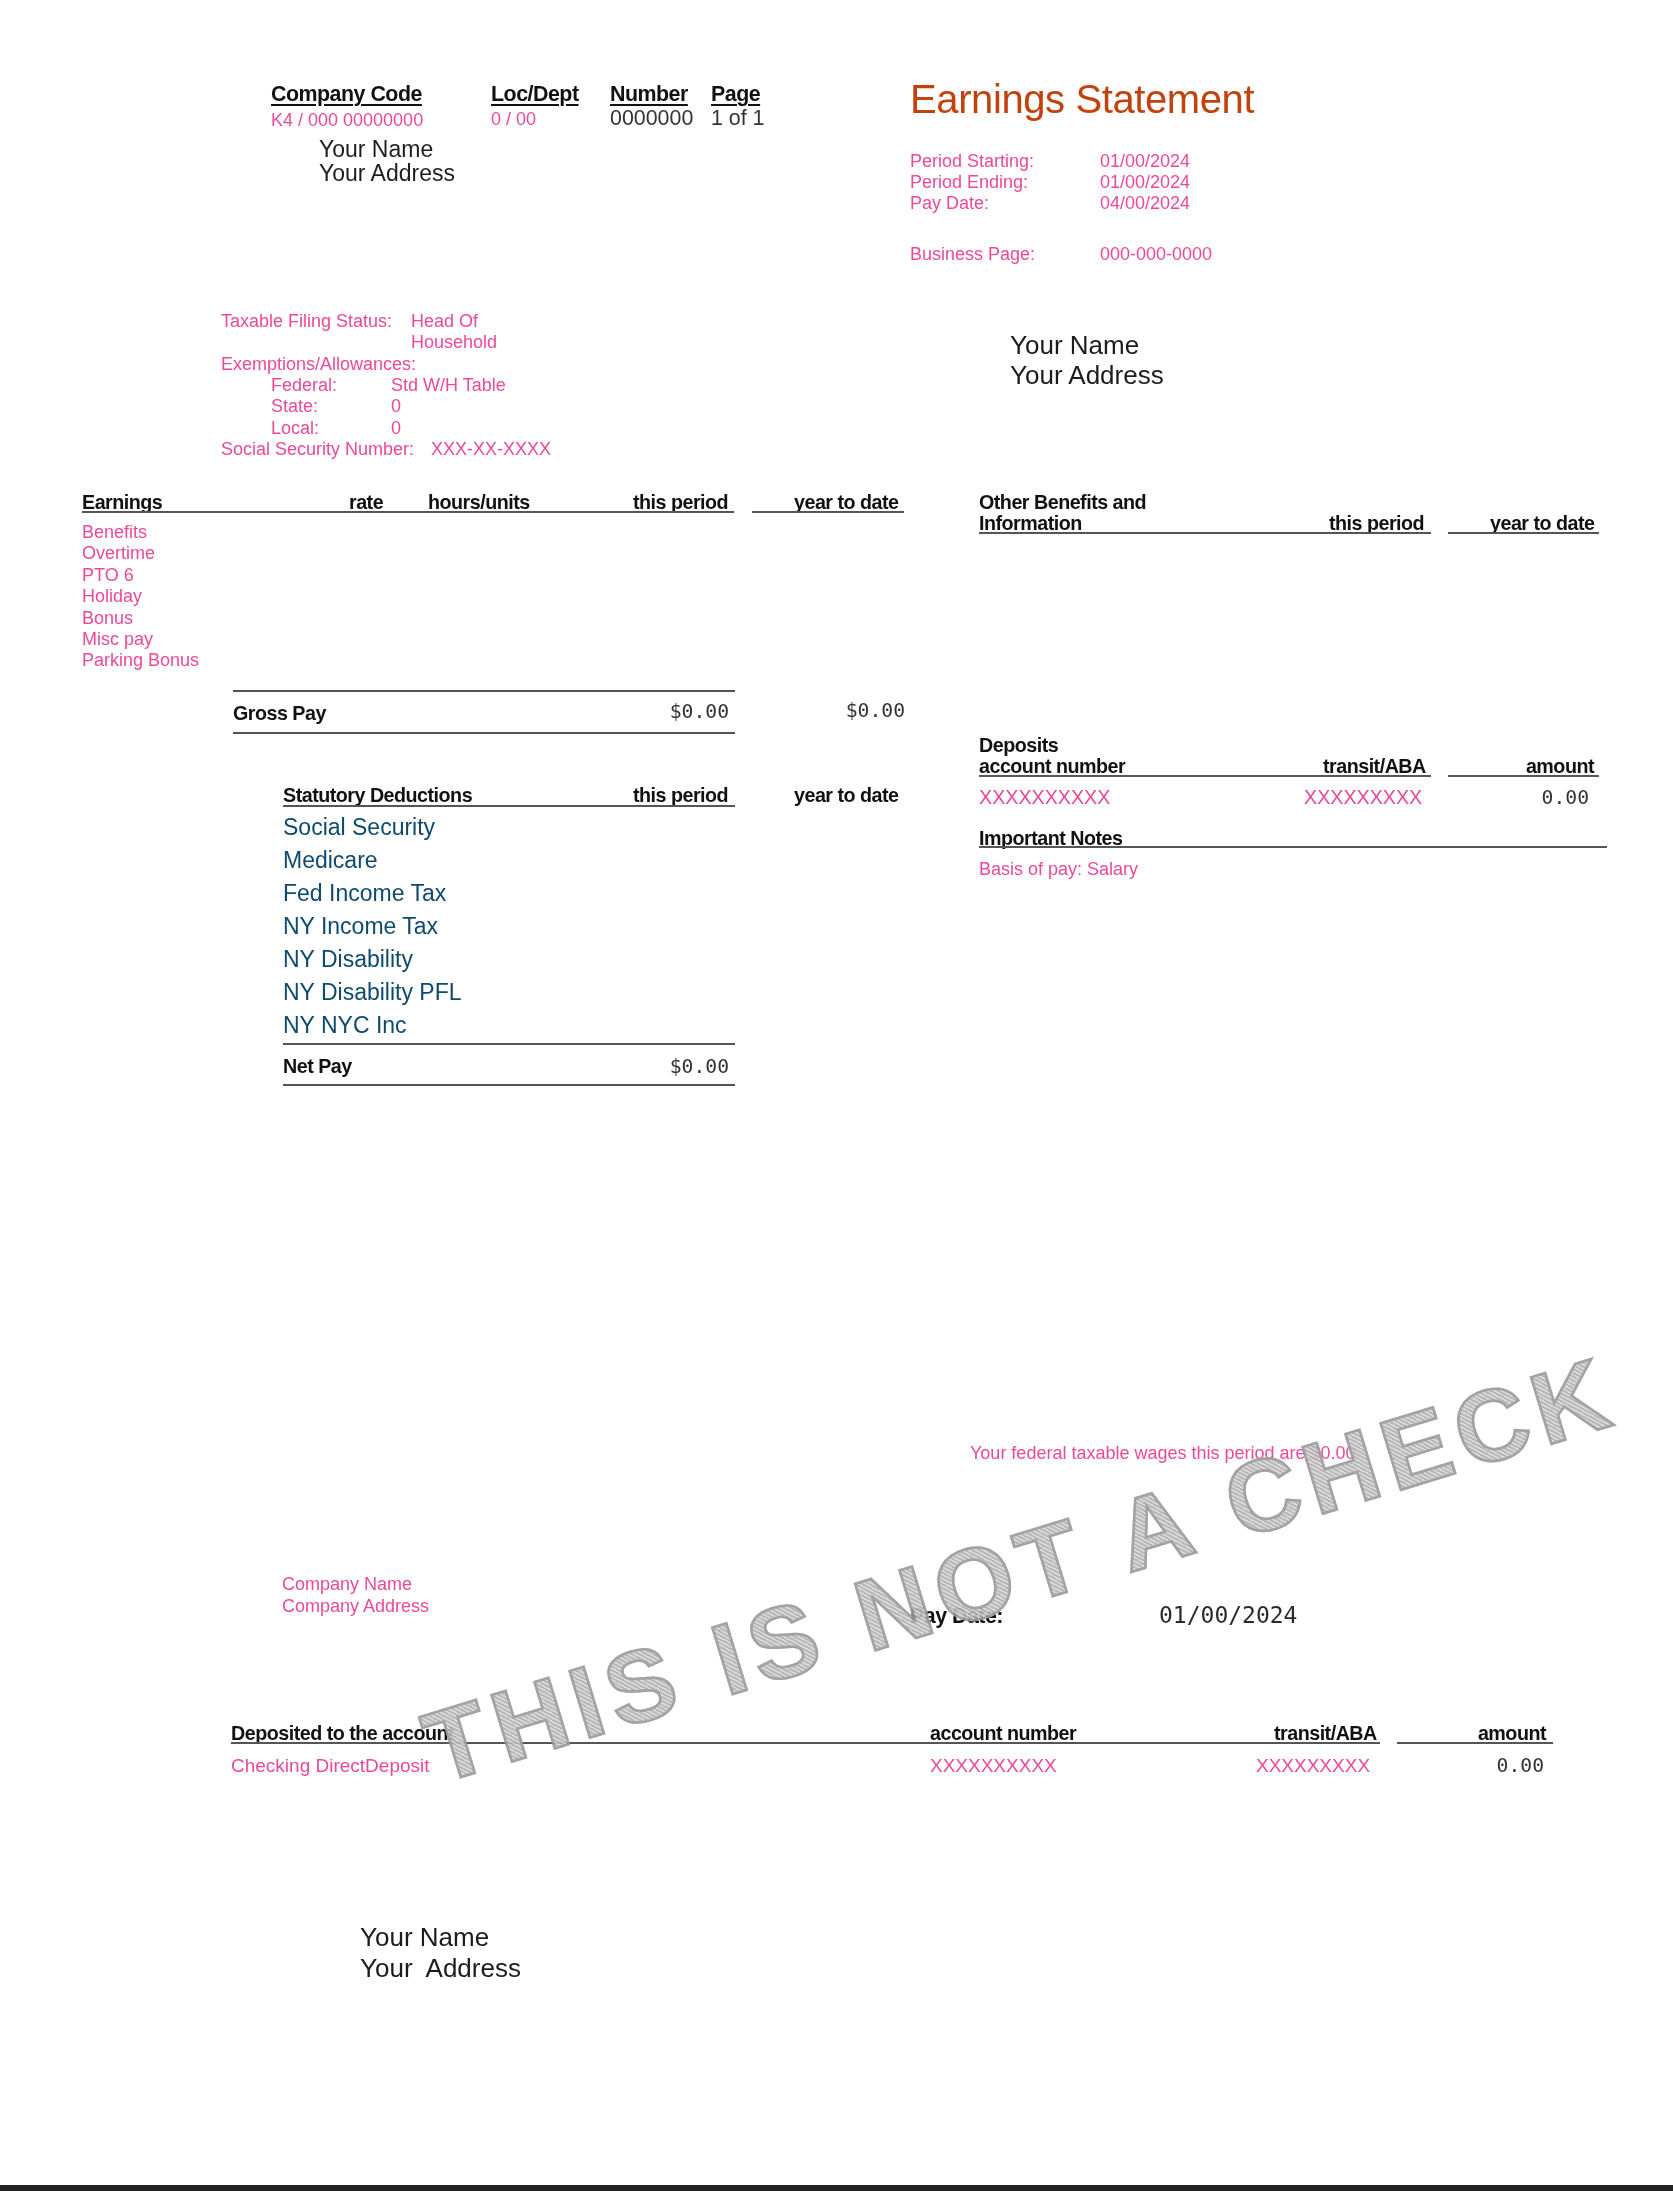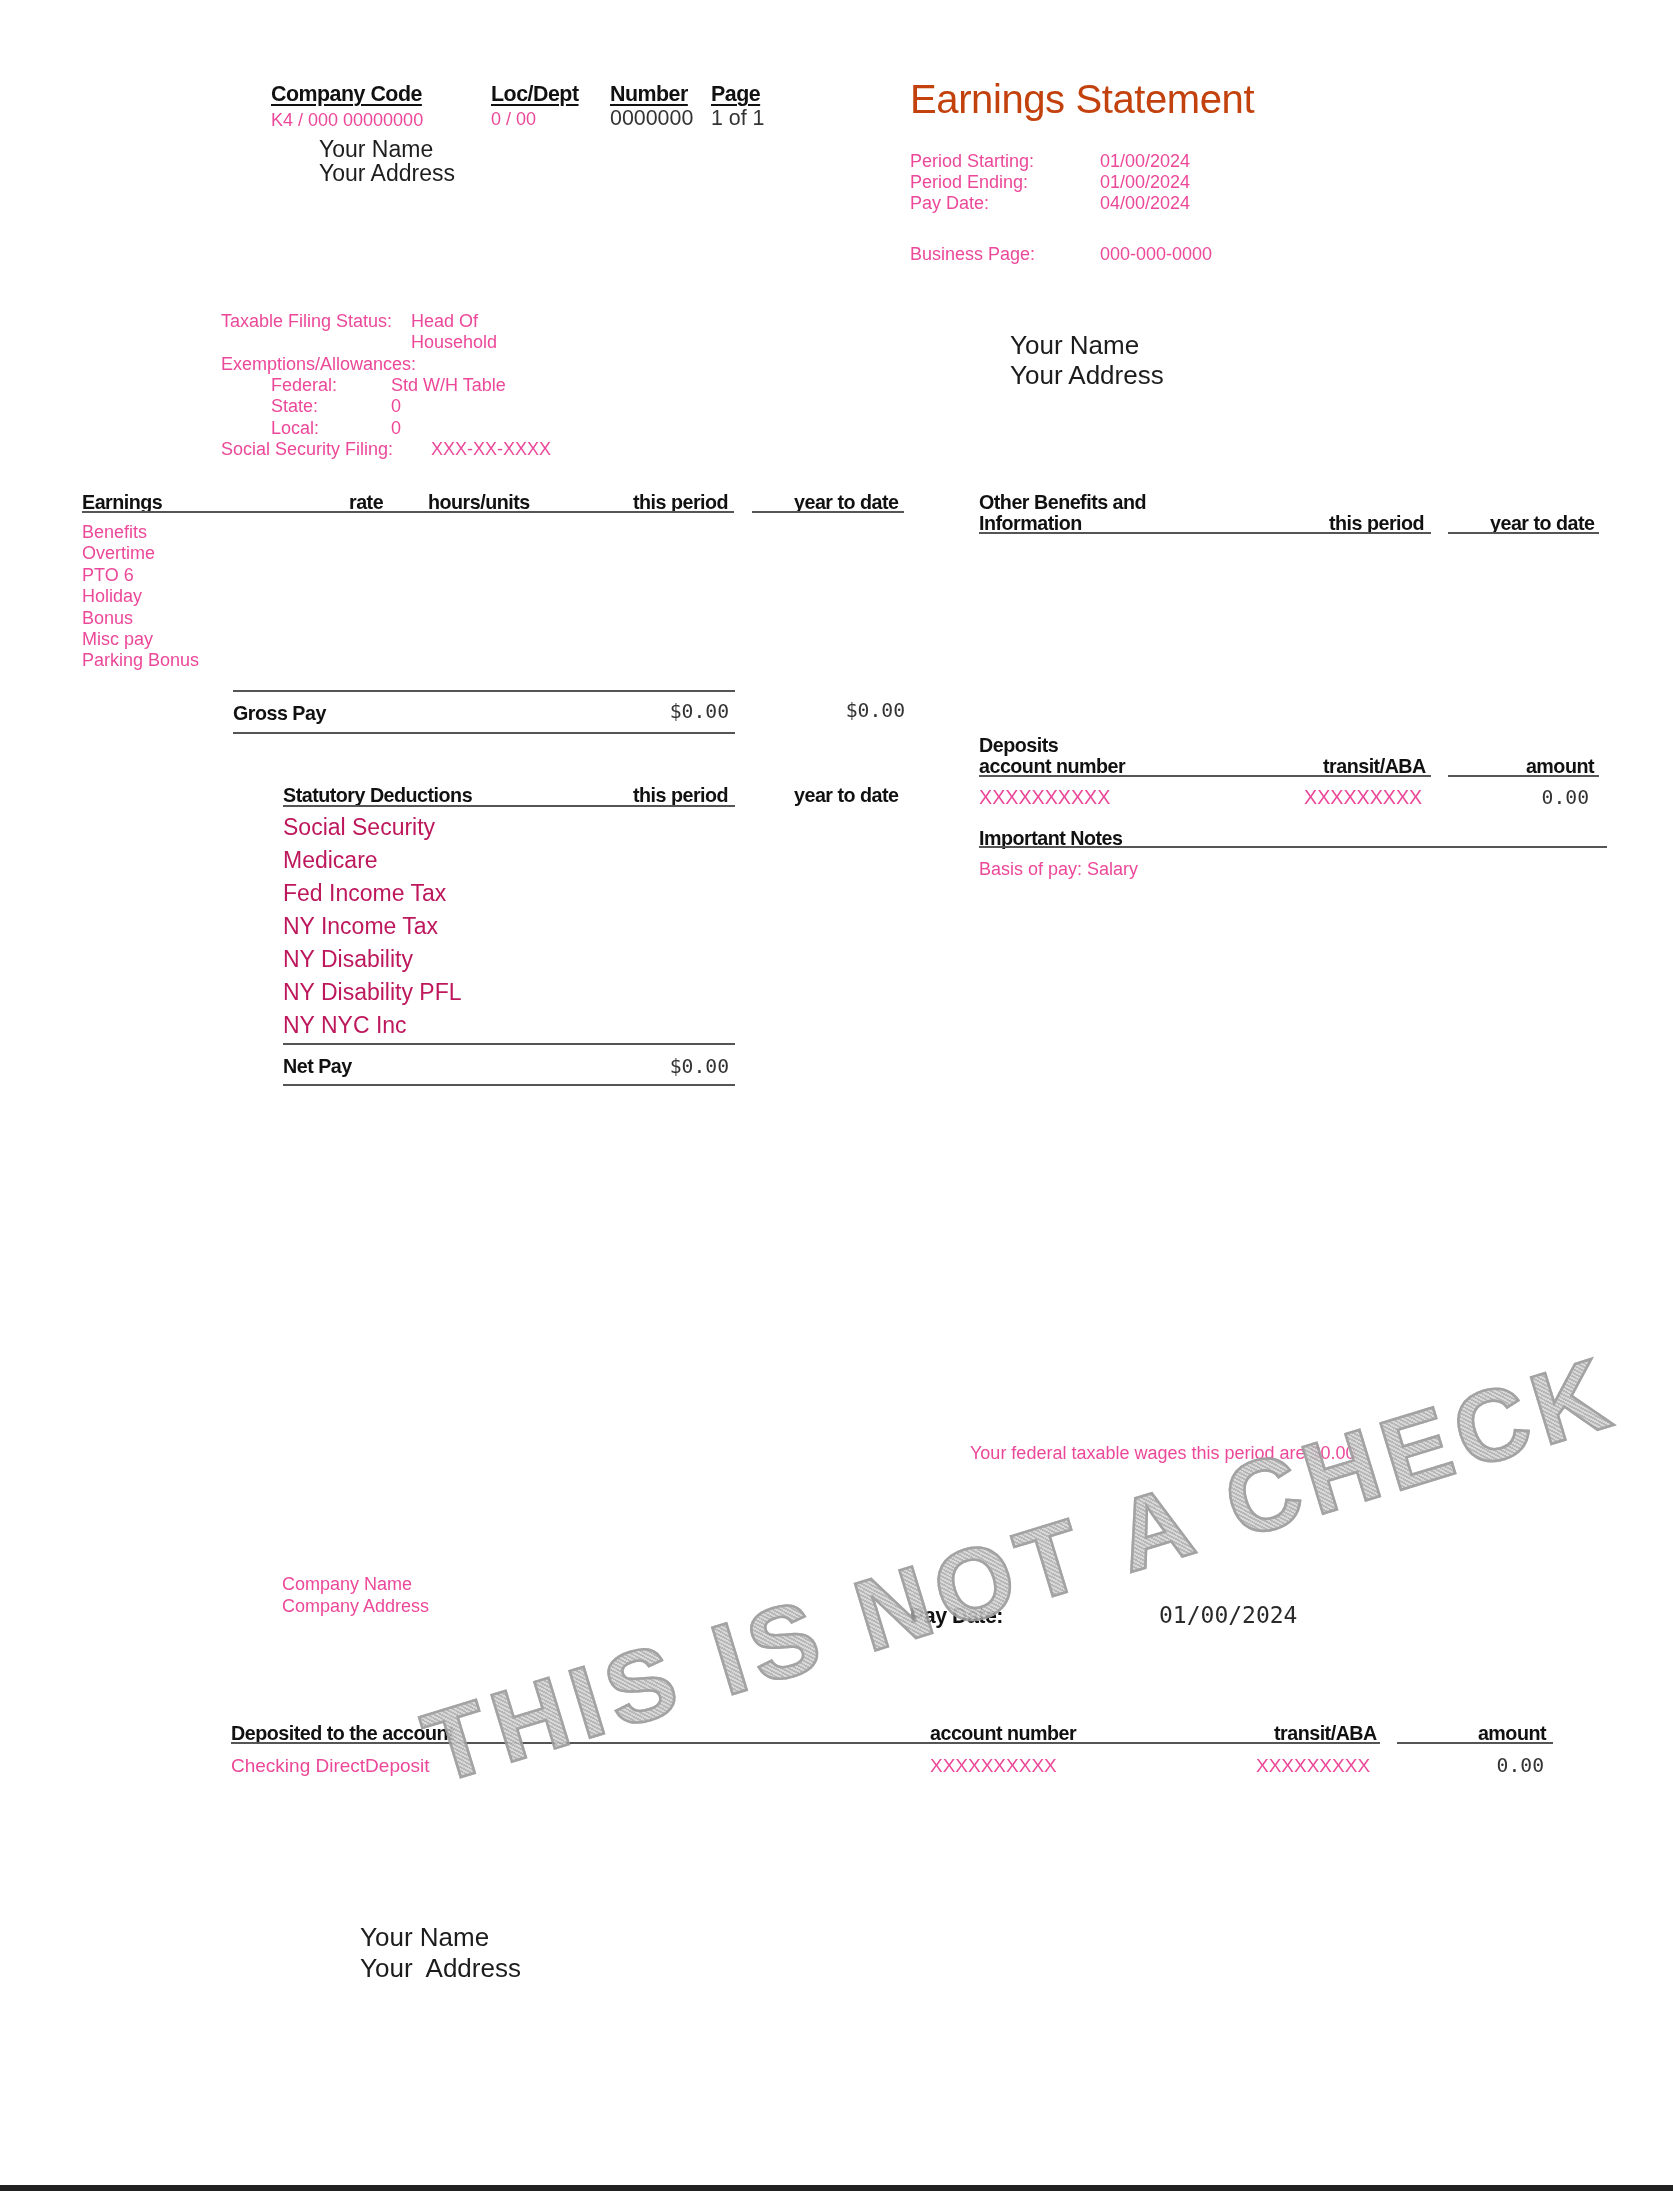--- a/index.html
+++ b/index.html
@@ -52,21 +52,21 @@
 <div class="abs sm" style="left:221px;top:311px;">Taxable Filing Status:</div>
 <div class="abs sm" style="left:411px;top:311px;">Head Of</div>
 <div class="abs sm" style="left:411px;top:332px;">Household</div>
 <div class="abs sm" style="left:221px;top:354px;">Exemptions/Allowances:</div>
 <div class="abs sm" style="left:271px;top:375px;">Federal:</div>
 <div class="abs sm" style="left:391px;top:375px;">Std W/H Table</div>
 <div class="abs sm" style="left:271px;top:396px;">State:</div>
 <div class="abs sm" style="left:391px;top:396px;">0</div>
 <div class="abs sm" style="left:271px;top:418px;">Local:</div>
 <div class="abs sm" style="left:391px;top:418px;">0</div>
-<div class="abs sm" style="left:221px;top:439px;">Social Security Filing:</div>
+<div class="abs sm" style="left:221px;top:439px;">Social Security Number:</div>
 <div class="abs sm" style="left:431px;top:439px;">XXX-XX-XXXX</div>
 
 <div class="abs hdr" style="left:82px;top:491px;">Earnings</div>
 <div class="abs hdr" style="left:349px;top:491px;">rate</div>
 <div class="abs hdr" style="left:428px;top:491px;">hours/units</div>
 <div class="abs hdr" style="left:633px;top:491px;">this period</div>
 <div class="abs hdr" style="left:794px;top:491px;">year to date</div>
 <div class="rule" style="left:82px;top:511px;width:652px;"></div>
 <div class="rule" style="left:752px;top:511px;width:152px;"></div>
 
@@ -84,21 +84,21 @@
 <div class="abs hdr" style="left:233px;top:702px;">Gross Pay</div>
 <div class="abs mono right" style="left:599px;top:700px;width:130px;">$0.00</div>
 <div class="abs mono right" style="left:770px;top:699px;width:135px;">$0.00</div>
 <div class="rule" style="left:233px;top:732px;width:502px;"></div>
 
 <div class="abs hdr" style="left:283px;top:784px;">Statutory Deductions</div>
 <div class="abs hdr" style="left:633px;top:784px;">this period</div>
 <div class="abs hdr" style="left:794px;top:784px;">year to date</div>
 <div class="rule" style="left:283px;top:805px;width:452px;"></div>
 
-<div class="abs stack" style="left:283px;top:811px;font-size:23px;line-height:33px;color:#be185d;">
+<div class="abs stack" style="left:283px;top:811px;font-size:23px;line-height:33px;color:#0c4a6e;">
   <div>Social Security</div>
   <div>Medicare</div>
   <div>Fed Income Tax</div>
   <div>NY Income Tax</div>
   <div>NY Disability</div>
   <div>NY Disability PFL</div>
   <div>NY NYC Inc</div>
 </div>
 
 <div class="rule" style="left:283px;top:1043px;width:452px;"></div>

